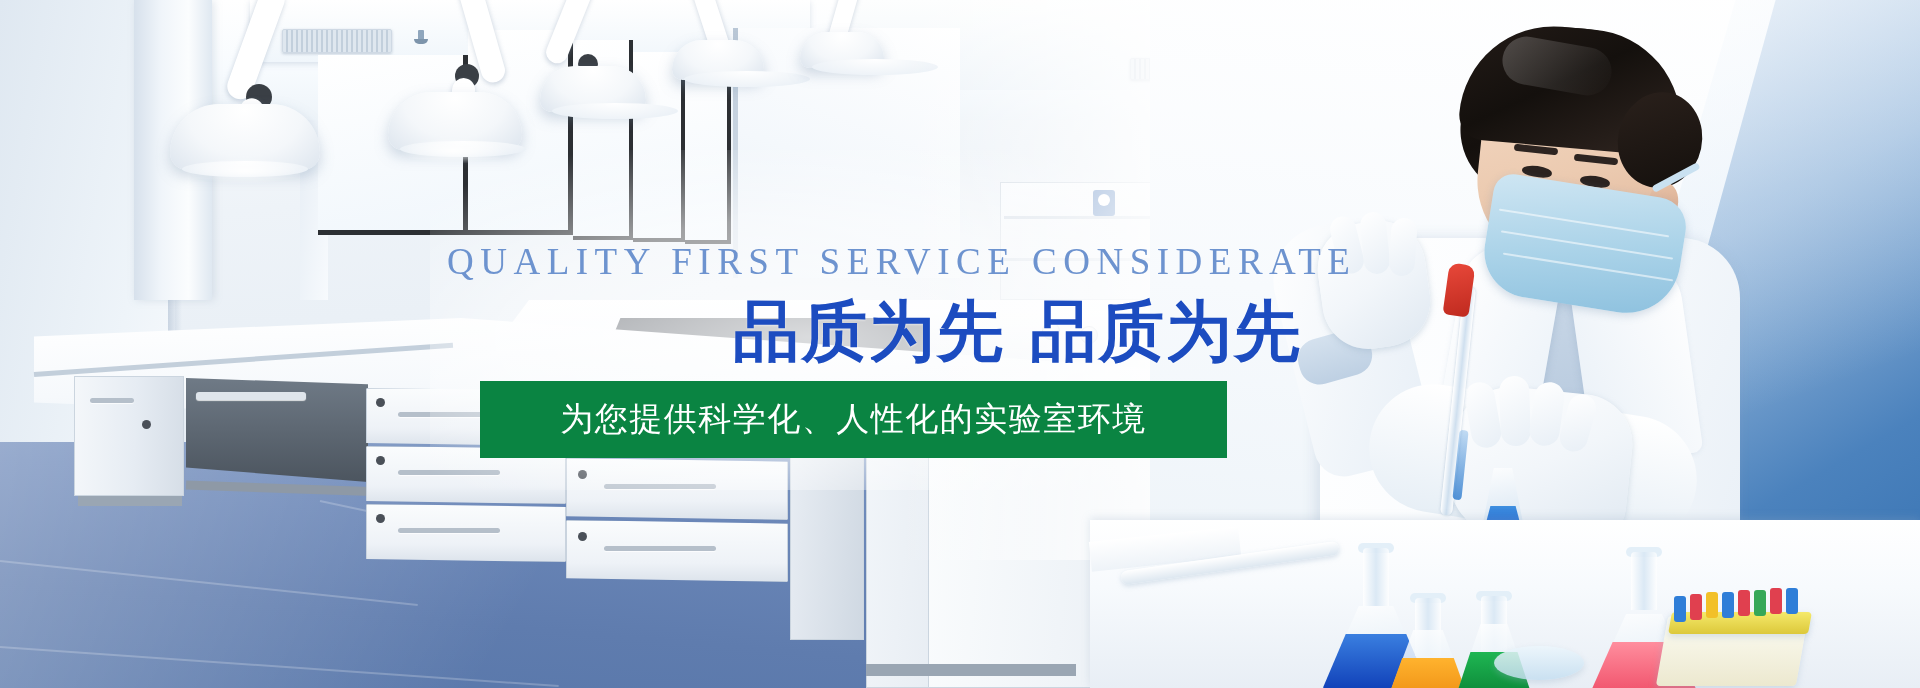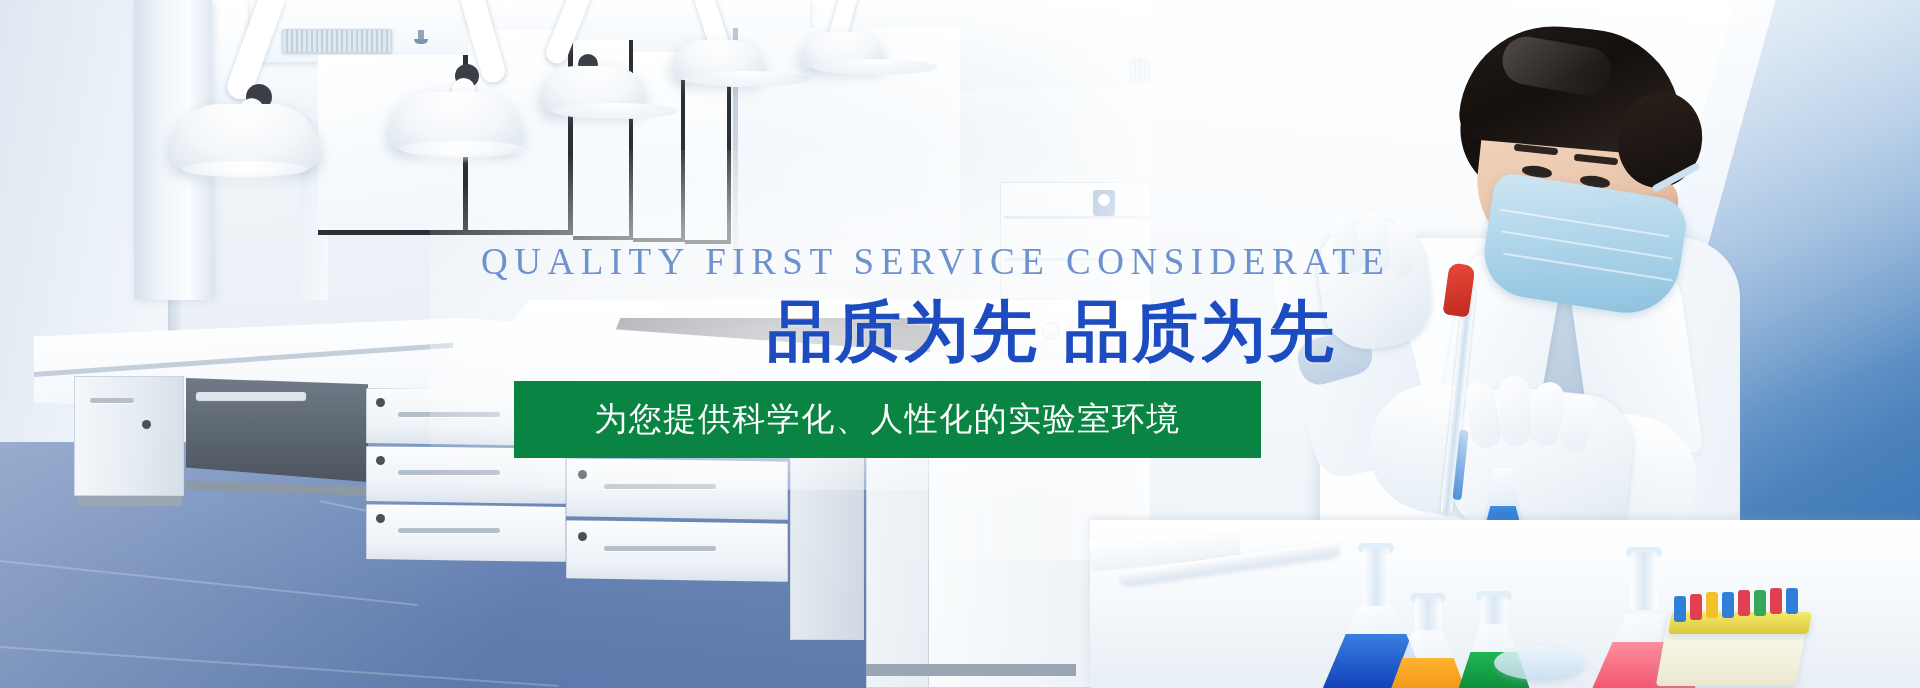--- a/index.html
+++ b/index.html
@@ -359,21 +359,21 @@
     background:radial-gradient(ellipse at 45% 55%,rgba(255,255,255,.80) 0%,rgba(255,255,255,.55) 45%,rgba(255,255,255,0) 78%);
     pointer-events:none;
   }
   .haze2{
     position:absolute;left:900px;top:0;width:420px;height:560px;
     background:linear-gradient(90deg,rgba(255,255,255,0),rgba(255,255,255,.86) 60%,rgba(255,255,255,.96));
     pointer-events:none;
   }
 
   
-  .copy{position:absolute;left:0;top:0;width:1544px;height:688px;pointer-events:none;margin-left:34px;}
+  .copy{position:absolute;left:0;top:0;width:1544px;height:688px;pointer-events:none;}
   .copy > *{pointer-events:auto;}
 
   .eng-line{
     position:absolute;left:447px;top:243px;
     font-family:"Liberation Serif","DejaVu Serif",serif;
     font-size:37px;
     letter-spacing:6.5px;
     color:#6d93cf;
     white-space:nowrap;
     line-height:1;

